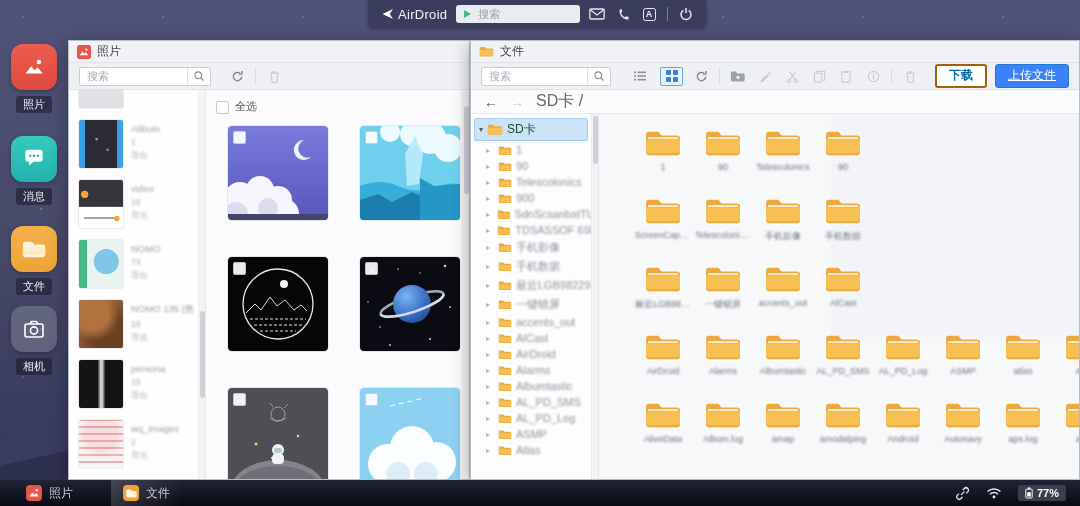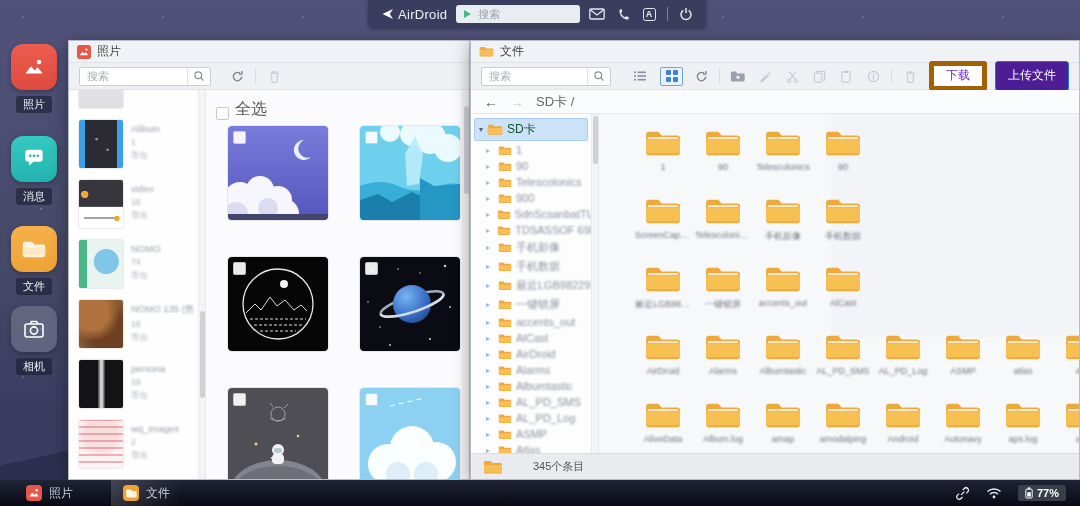--- a/index.html
+++ b/index.html
@@ -82,41 +82,41 @@
 .album-item.dark .a-thumb { background:linear-gradient(90deg, transparent 42%, rgba(255,255,255,.8) 49% 53%, transparent 60%), #141416; }
 .album-item.pink .a-thumb { background:
   repeating-linear-gradient(0deg, transparent 0 5px, rgba(216,96,106,.45) 5px 7px),
   radial-gradient(circle at 50% 30%, #f6dede 0 40%, transparent 60%), #fbf4f4; }
 .a-text { display:flex; flex-direction:column; gap:3px; padding-top:3px; min-width:0; }
 .a-line1 { font-size:9.5px; color:#9aa0aa; white-space:nowrap; overflow:hidden; }
 .a-line2,.a-line3 { font-size:8.5px; color:#a8adb6; }
 .v-scroll { position:absolute; top:0; bottom:0; width:7px; right:0; background:#f4f4f6; border-left:1px solid #ebebee; }
 .v-thumb { position:absolute; left:1px; width:5px; background:#cfd1d7; border-radius:3px; cursor:pointer; }
 .pmain { flex:1; position:relative; background:#fbfbfd; overflow:hidden; }
-.selectall { display:flex; align-items:flex-end; gap:6px; padding:9px 0 0 10px; font-size:16px; color:#555; }
+.selectall { display:flex; align-items:flex-end; gap:6px; padding:9px 0 0 10px; font-size:11px; color:#555; }
 .pgrid { position:absolute; left:22px; top:36px; display:grid; grid-template-columns:100px 100px; column-gap:32px; row-gap:37px; }
 .pcell { width:100px; height:94px; border-radius:4px; overflow:hidden; position:relative; box-shadow:0 0 0 1px rgba(0,0,0,.08); cursor:pointer; }
 .pcell svg { display:block; width:100%; height:100%; }
 .pcell .cb { position:absolute; top:5px; left:5px; background:rgba(255,255,255,.92); border-color:rgba(0,0,0,.18); }
 
 
 #files-win { left:470px; width:610px; height:440px; }
 .viewbtn { width:23px; height:19px; border:1px solid transparent; border-radius:2px; display:flex; align-items:center; justify-content:center; cursor:pointer; }
 .viewbtn.sel { border-color:#6ea3dd; background:#eaf3fc; }
 .gridglyph { display:grid; grid-template-columns:5px 5px; gap:2px; }
 .gridglyph span { width:5px; height:5px; background:#3d82d6; border-radius:1px; }
 .f-buttons { margin-left:auto; display:flex; gap:8px; }
 .btn { font-size:12px; border-radius:3px; padding:2.5px 12px; cursor:pointer; line-height:1.3; }
-.btn.ghost { background:#fff; border:5px solid #a16207; color:#6d28d9; }
-.btn.primary { background:#4c1d95; border:1px solid #1e78d2; color:#fff; }
+.btn.ghost { background:#fff; border:2px solid #a16207; color:#0369a1;font-weight:bold; }
+.btn.primary { background:#3b82f6; border:1px solid #1e78d2; color:#fff;text-decoration:underline; }
 .fnavbar { height:24px; border-bottom:1px solid #e4e6ec; background:#fbfcfd; display:flex; align-items:center; gap:12px; padding:0 13px; flex:none; }
 .nav-arrow { font-size:14px; line-height:1; cursor:pointer; }
 .nav-back { color:#4a4f5a; }
 .nav-fwd { color:#c3c7d0; }
-.crumb { font-size:13px; color:#666; }
+.crumb { font-size:16px; color:#666; }
 .fbody { flex:1; display:flex; min-height:0; }
 .ftree { width:128px; border-right:1px solid #e4e6ec; position:relative; overflow:hidden; background:#fdfdfe; padding-top:3px; }
 .t-root { display:flex; align-items:center; gap:4px; margin:1px 10px 1px 3px; padding:2px 4px; background:#cbe2f8; border:1px solid #a9cdf0; border-radius:2px; cursor:pointer; }
 .t-root .t-arrow { font-size:8px; color:#55606e; }
 .t-root .t-name { font-size:12px; color:#14532d; }
 .t-item { display:flex; align-items:center; gap:4px; padding:2px 4px 2px 15px; cursor:pointer; }
 .t-item .t-arrow { font-size:8px; color:#9fb6cc; width:8px; }
 .t-item .t-name { font-size:11px; color:#8b919c; white-space:nowrap; overflow:hidden; }
 .fold-ic { flex:none; display:flex; }
 .fmain { flex:1; position:relative; background:#f7f8fa; overflow:hidden; }
@@ -990,27 +990,20 @@
             <svg viewBox="0 0 40 32">
               <path d="M2 7 q0-3 3-3 h10 l3.5 4 H35 q3 0 3 3 v15 q0 3-3 3 H5 q-3 0-3-3z" fill="#eda93c"></path>
               <path d="M2 12 h36 v12 q0 3-3 3 H5 q-3 0-3-3z" fill="#f7c053"></path>
               <rect x="4" y="9.8" width="32" height="1.8" fill="#fff" opacity=".85"></rect>
             </svg>
             <span class="f-label blur">apk</span>
           </div>
       </div>
     </div>
   </div>
-  <div class="fstatus">
-    <svg width="20" height="16" viewBox="0 0 40 32">
-        <path d="M2 7 q0-3 3-3 h10 l3.5 4 H35 q3 0 3 3 v15 q0 3-3 3 H5 q-3 0-3-3z" fill="#eda93c"></path>
-        <path d="M2 12 h36 v12 q0 3-3 3 H5 q-3 0-3-3z" fill="#f7c053"></path>
-      </svg>
-    <span class="s-text">345个条目</span>
-  </div>
 </div>
 
 <div class="taskbar">
   <div class="titem">
     <svg width="16" height="16" viewBox="0 0 20 20">
         <rect width="20" height="20" rx="5" fill="#e85549"></rect>
         <path d="M4 14.5 l3.8-5 2.6 3 2-2.4 3.6 4.4z" fill="#fff"></path>
         <circle cx="13.5" cy="6.5" r="1.6" fill="#fff"></circle>
       </svg>
     <span>照片</span>

